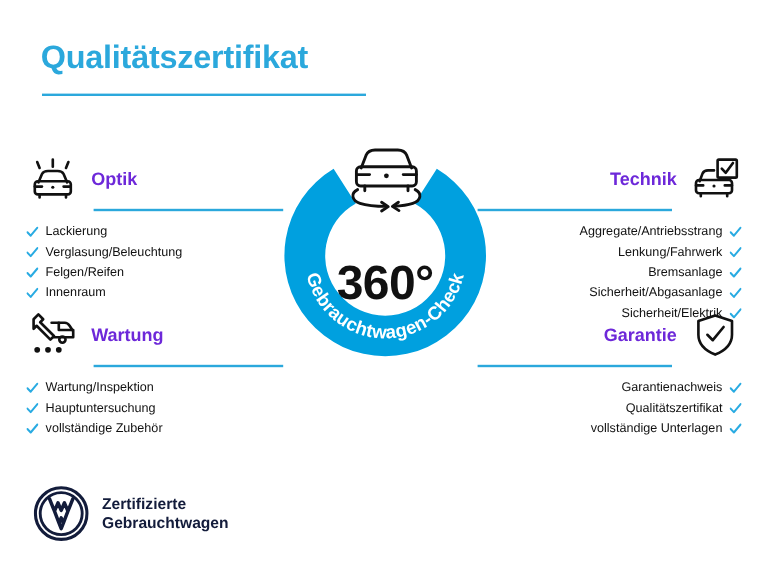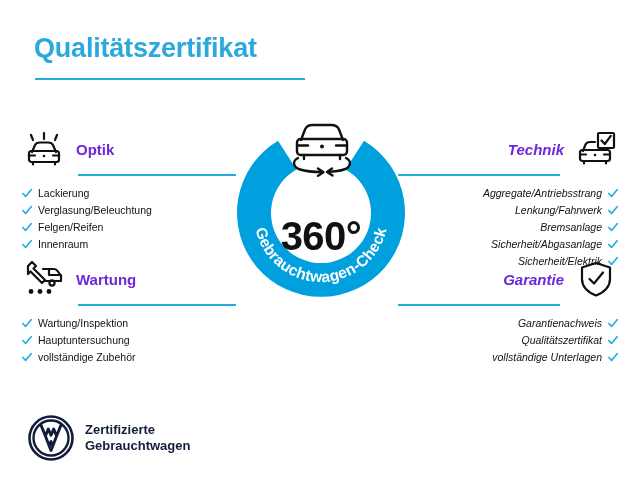--- a/index.html
+++ b/index.html
@@ -99,21 +99,21 @@
   #quad-optik   { left: 22px;  top: 128px; width: 215px; }
   #quad-wartung { left: 22px;  top: 258px; width: 215px; }
   #quad-technik { left: 398px; top: 128px; width: 220px; }
   #quad-garantie{ left: 398px; top: 258px; width: 220px; }
 
   #quad-optik .quad-rule,
   #quad-wartung .quad-rule { width: 158px; margin-left: 56px; }
   #quad-technik .quad-rule,
   #quad-garantie .quad-rule { width: 162px; margin-left: 0; }
 
-  .quad.right { text-align: left; font-style: italic; }
+  .quad.right { text-align: left; }
   .quad.right .quad-head { justify-content: flex-start; }
 
   
   .badge {
     position: absolute;
     left: 225px;
     top: 118px;
     width: 192px;
     height: 195px;
   }
@@ -138,21 +138,20 @@
   }
 
   
   .footer {
     position: absolute;
     left: 28px;
     top: 405px;
     display: flex;
     align-items: center;
     gap: 11px;
-    margin-top: 10px;
   }
   .vw-logo { width: 46px; height: 46px; flex: 0 0 46px; }
   .footer-text {
     font-size: 13px;
     font-weight: bold;
     line-height: 16px;
     color: #131C3B;
     white-space: pre-line;
   }
 </style>

